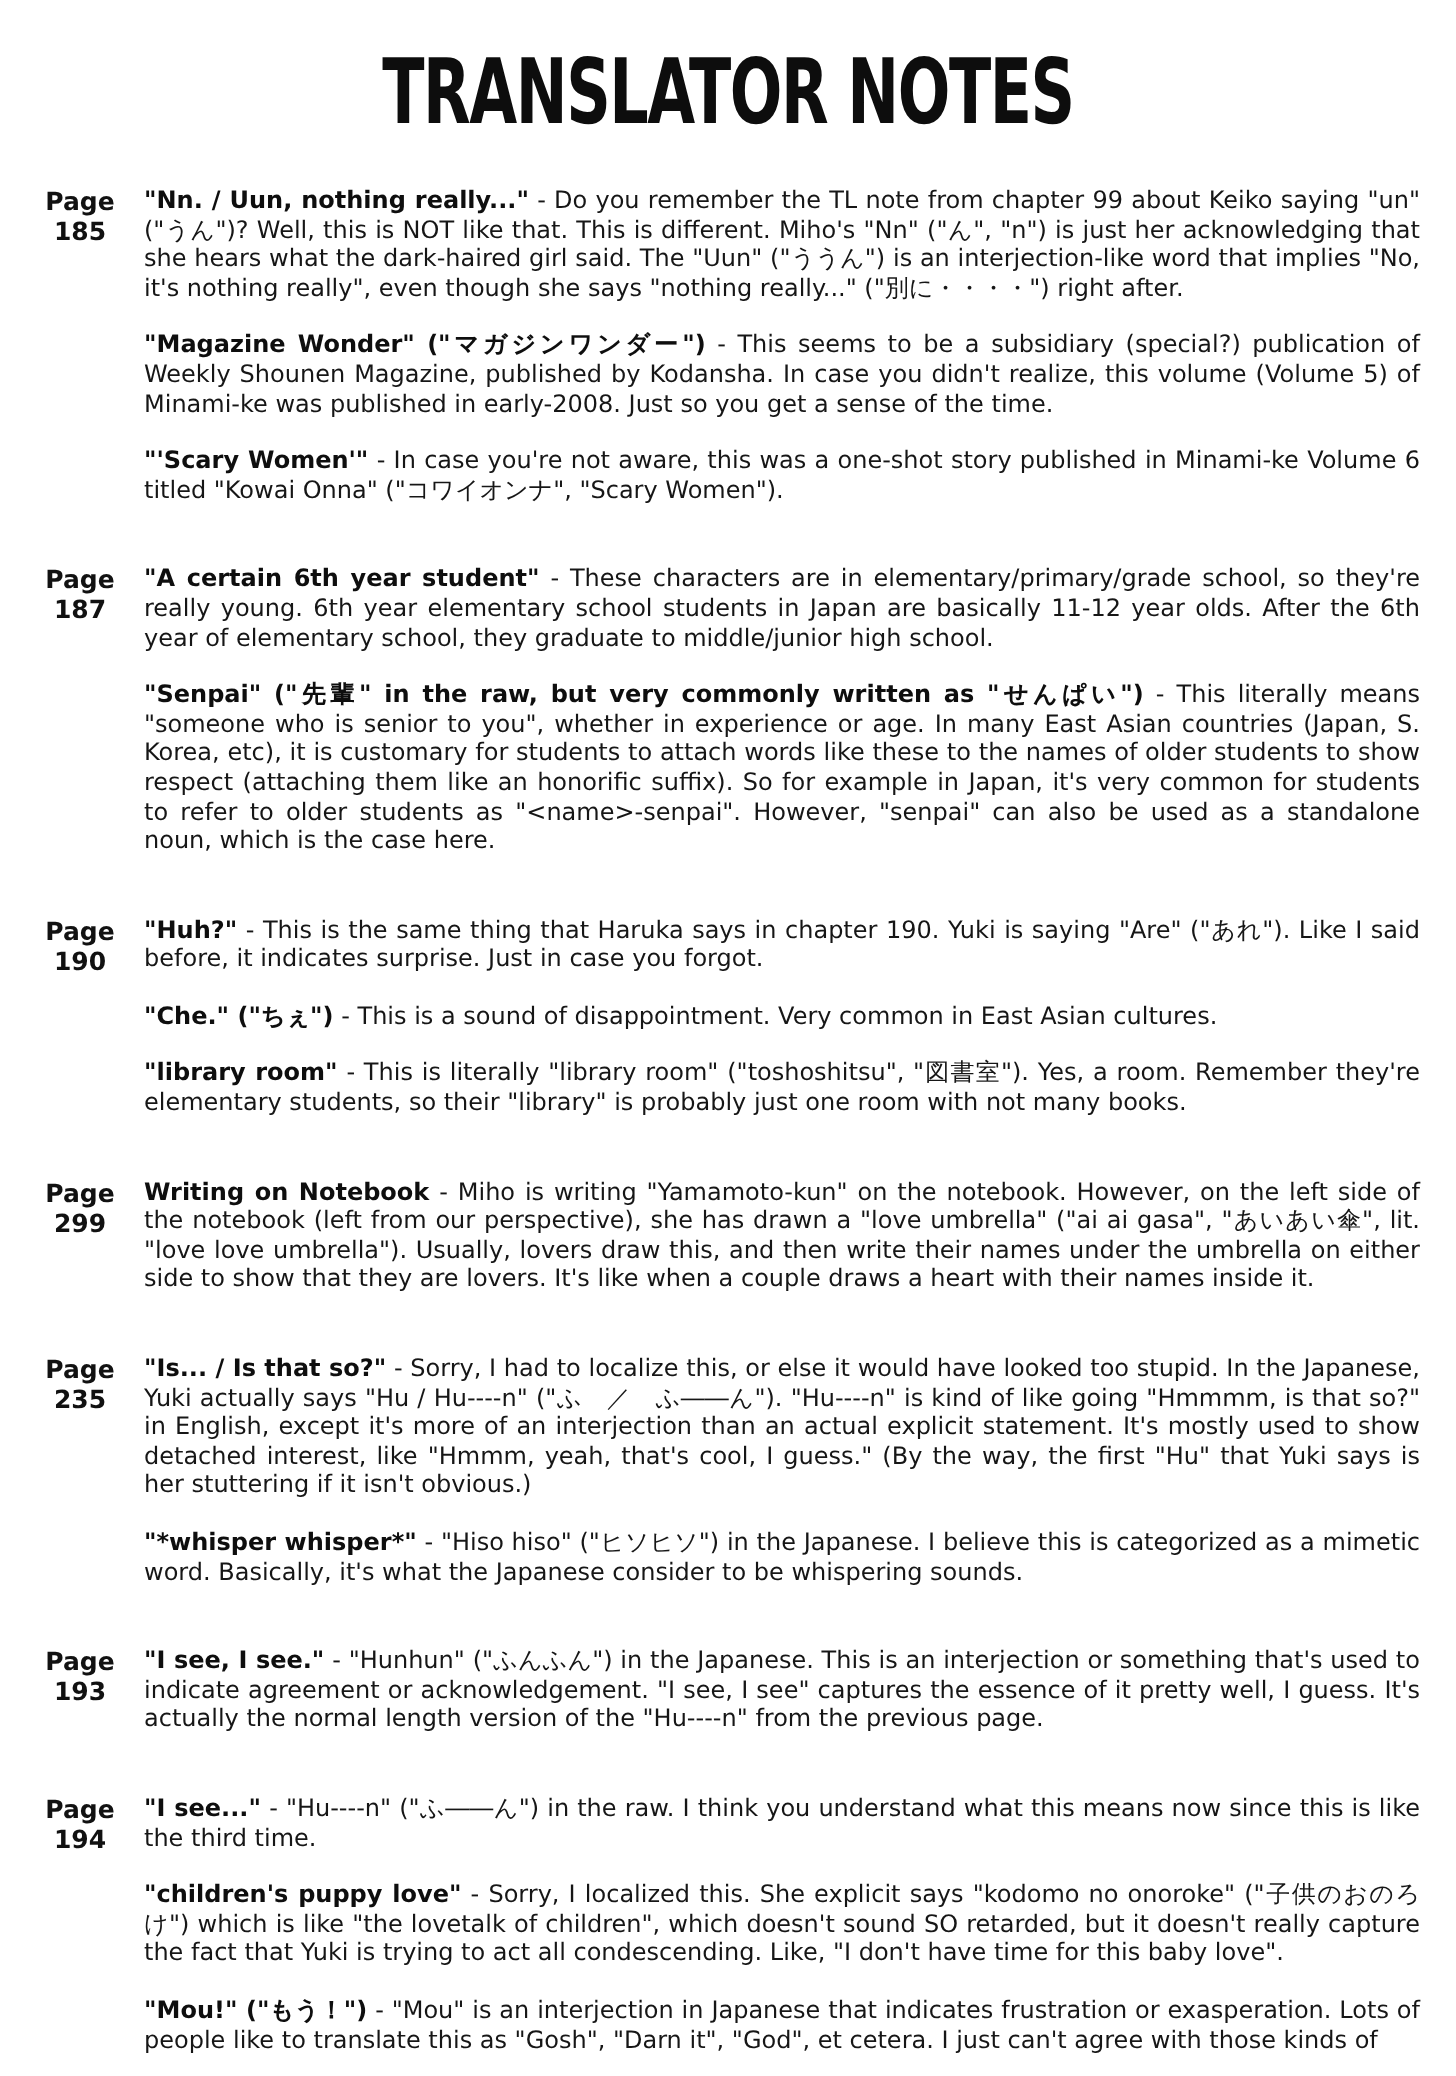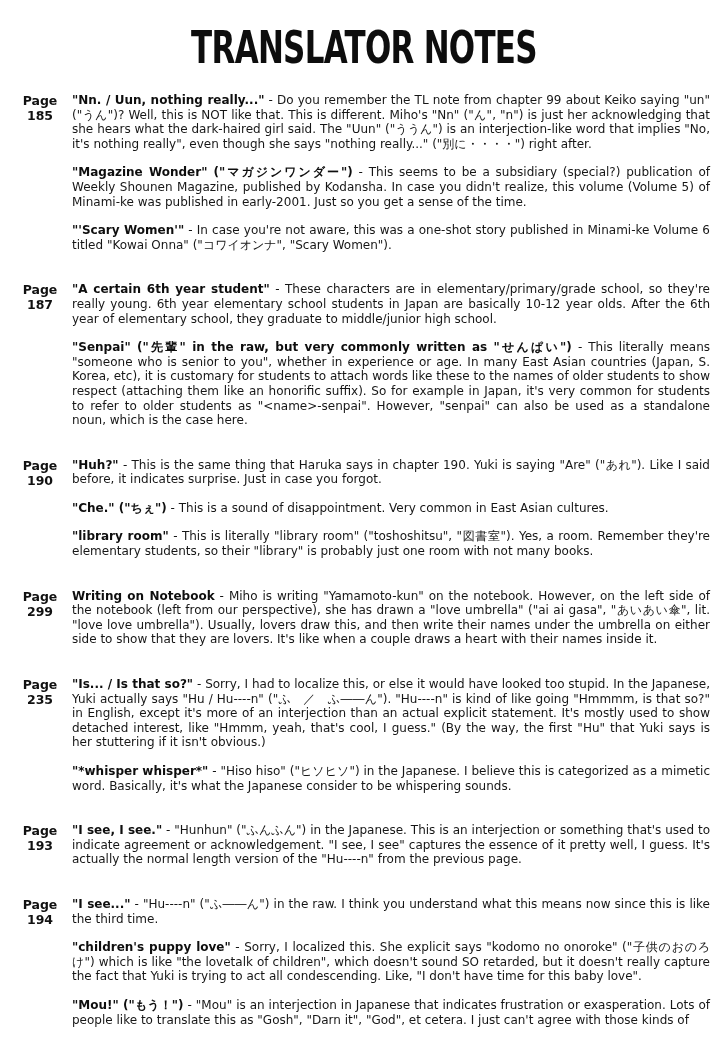--- a/index.html
+++ b/index.html
@@ -69,31 +69,31 @@
 <div class="page">
   <h1 class="page-title">TRANSLATOR NOTES</h1>
   <div class="sections" id="sections">
       <div class="section">
         <div class="page-col">
           <div>Page</div>
           <div>185</div>
         </div>
         <div class="notes-col">
           <p class="note"><span class="term">"Nn. / Uun, nothing really..."</span> <span>- Do you remember the TL note from chapter 99 about Keiko saying "un" ("うん")? Well, this is NOT like that. This is different. Miho's "Nn" ("ん", "n") is just her acknowledging that she hears what the dark-haired girl said. The "Uun" ("ううん") is an interjection-like word that implies "No, it's nothing really", even though she says "nothing really..." ("別に・・・・") right after.</span></p>
-          <p class="note"><span class="term">"Magazine Wonder" ("マガジンワンダー")</span> <span>- This seems to be a subsidiary (special?) publication of Weekly Shounen Magazine, published by Kodansha. In case you didn't realize, this volume (Volume 5) of Minami-ke was published in early-2001. Just so you get a sense of the time.</span></p>
+          <p class="note"><span class="term">"Magazine Wonder" ("マガジンワンダー")</span> <span>- This seems to be a subsidiary (special?) publication of Weekly Shounen Magazine, published by Kodansha. In case you didn't realize, this volume (Volume 5) of Minami-ke was published in early-2008. Just so you get a sense of the time.</span></p>
           <p class="note"><span class="term">"'Scary Women'"</span> <span>- In case you're not aware, this was a one-shot story published in Minami-ke Volume 6 titled "Kowai Onna" ("コワイオンナ", "Scary Women").</span></p>
         </div>
       </div>
       <div class="section">
         <div class="page-col">
           <div>Page</div>
           <div>187</div>
         </div>
         <div class="notes-col">
-          <p class="note"><span class="term">"A certain 6th year student"</span> <span>- These characters are in elementary/primary/grade school, so they're really young. 6th year elementary school students in Japan are basically 10-12 year olds. After the 6th year of elementary school, they graduate to middle/junior high school.</span></p>
+          <p class="note"><span class="term">"A certain 6th year student"</span> <span>- These characters are in elementary/primary/grade school, so they're really young. 6th year elementary school students in Japan are basically 11-12 year olds. After the 6th year of elementary school, they graduate to middle/junior high school.</span></p>
           <p class="note"><span class="term">"Senpai" ("先輩" in the raw, but very commonly written as "せんぱい")</span> <span>- This literally means "someone who is senior to you", whether in experience or age. In many East Asian countries (Japan, S. Korea, etc), it is customary for students to attach words like these to the names of older students to show respect (attaching them like an honorific suffix). So for example in Japan, it's very common for students to refer to older students as "&lt;name&gt;-senpai". However, "senpai" can also be used as a standalone noun, which is the case here.</span></p>
         </div>
       </div>
       <div class="section">
         <div class="page-col">
           <div>Page</div>
           <div>190</div>
         </div>
         <div class="notes-col">
           <p class="note"><span class="term">"Huh?"</span> <span>- This is the same thing that Haruka says in chapter 190. Yuki is saying "Are" ("あれ"). Like I said before, it indicates surprise. Just in case you forgot.</span></p>

